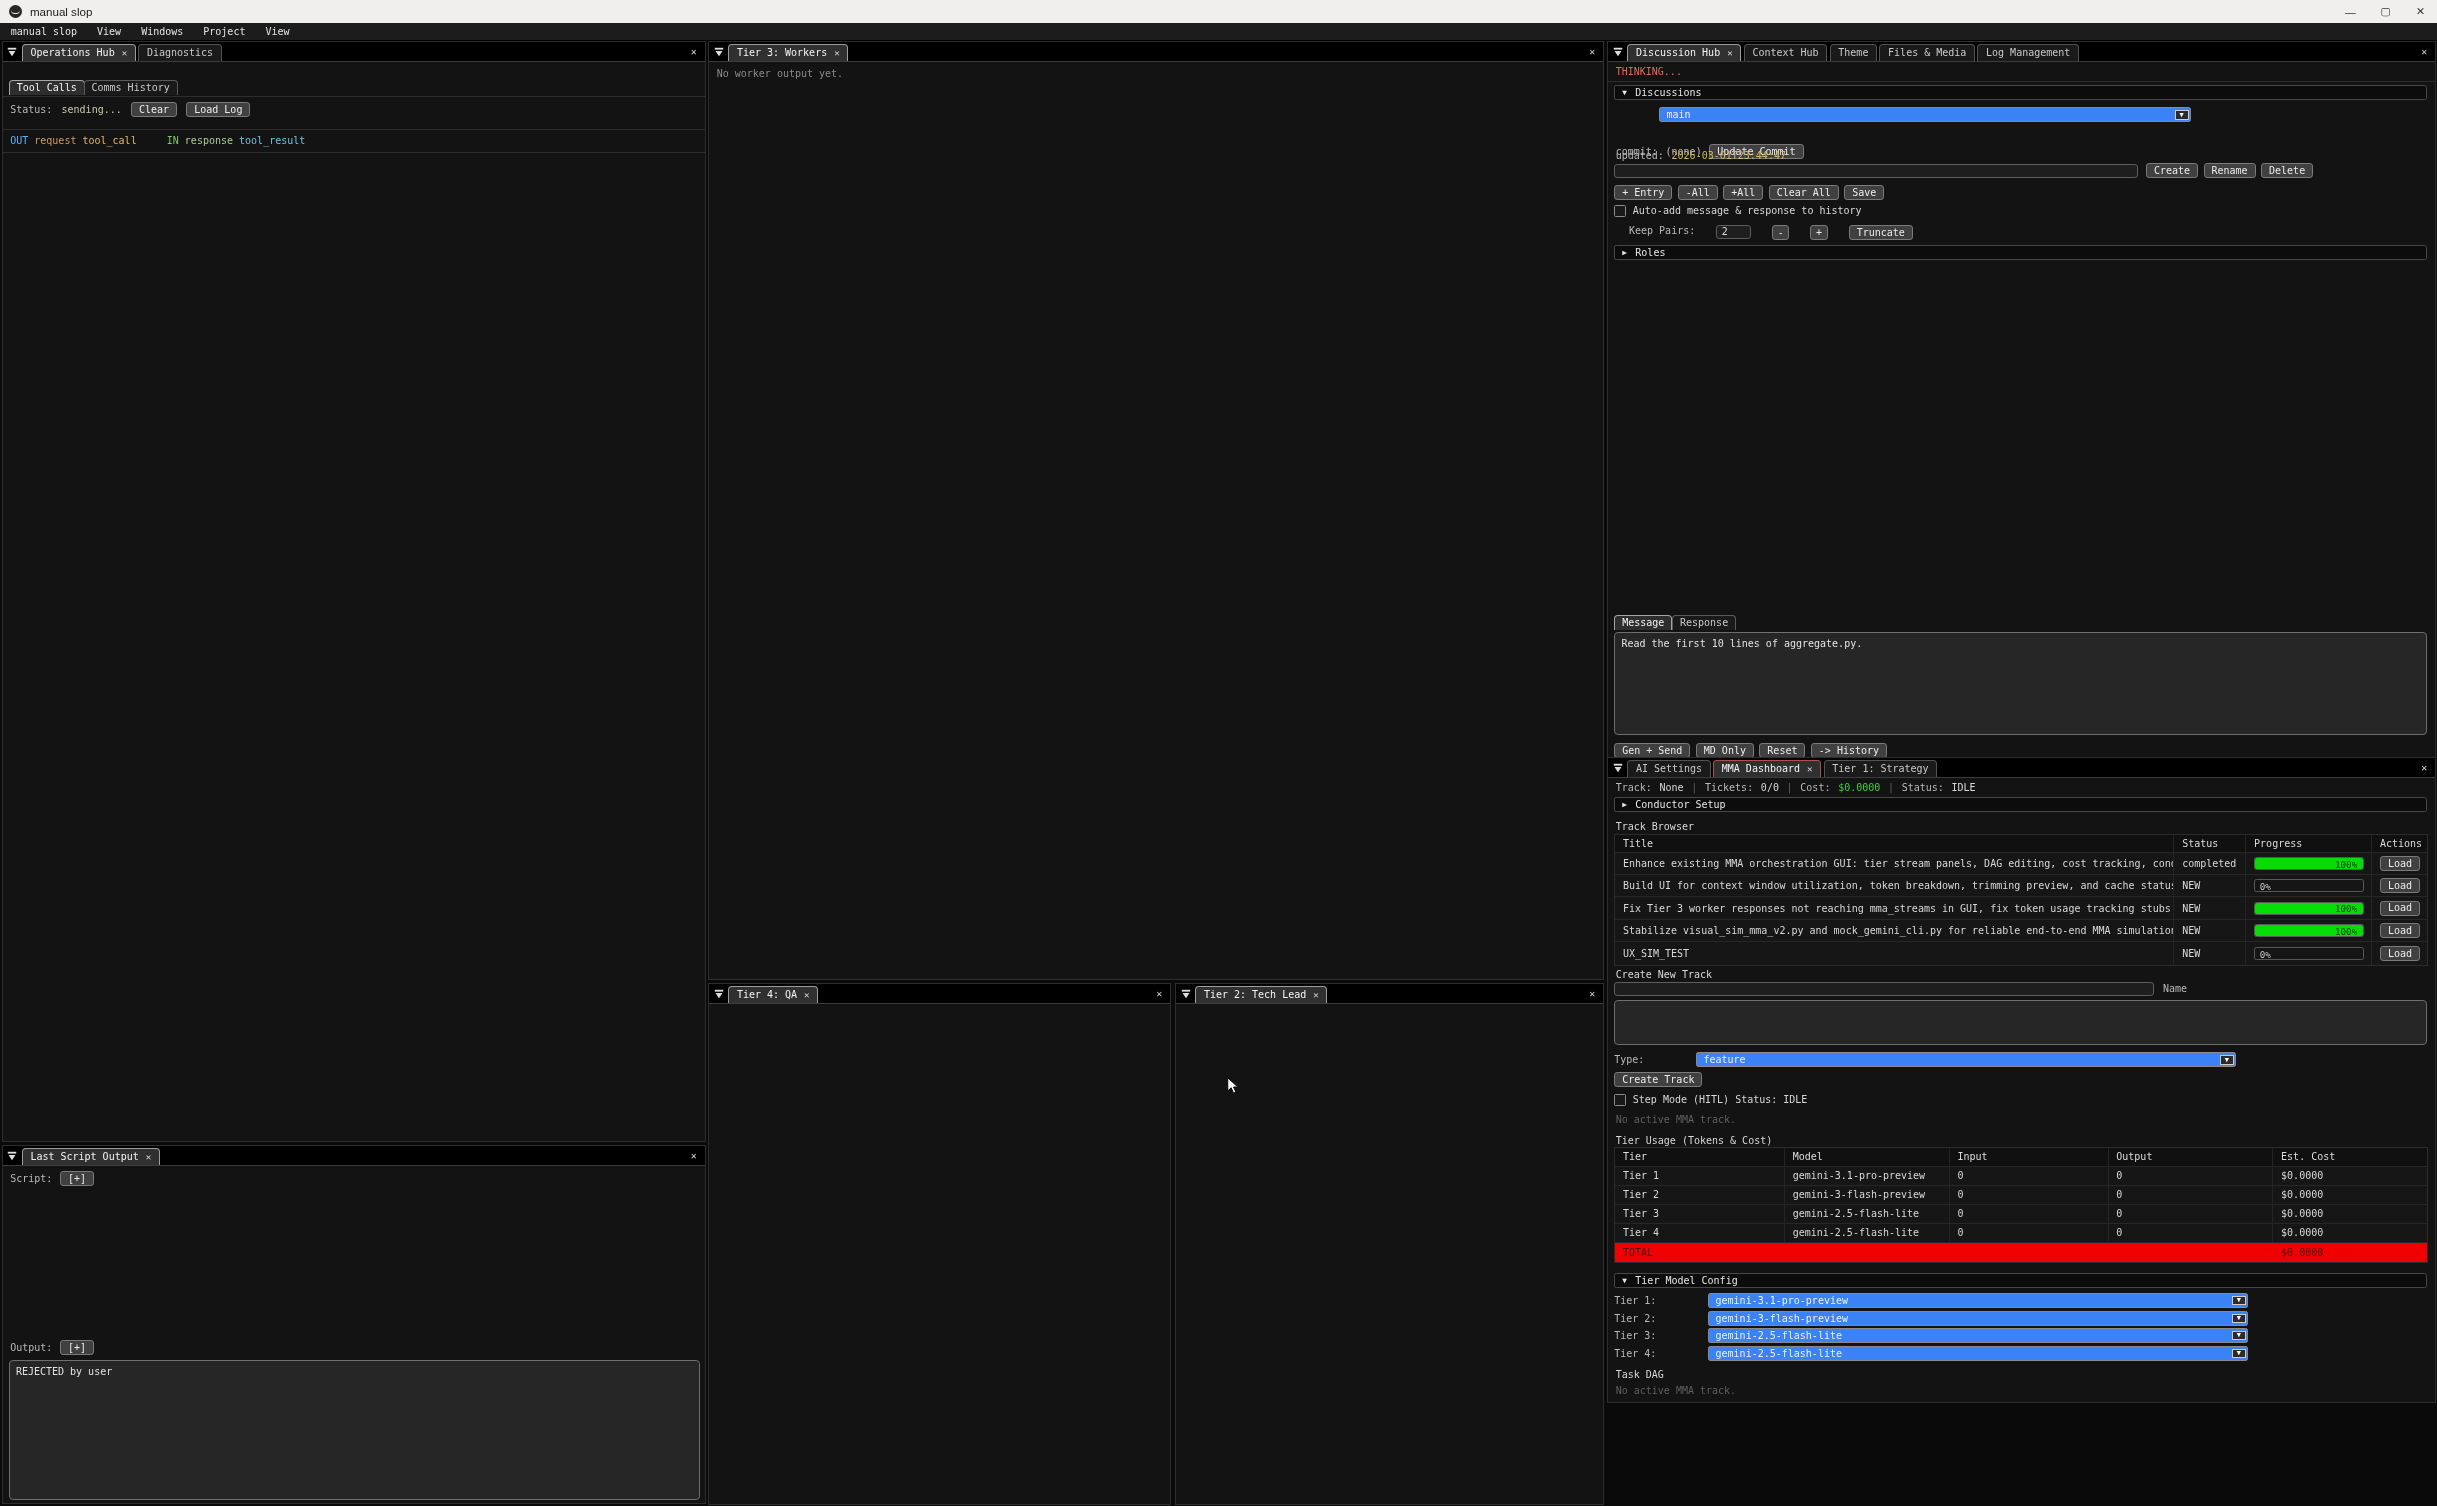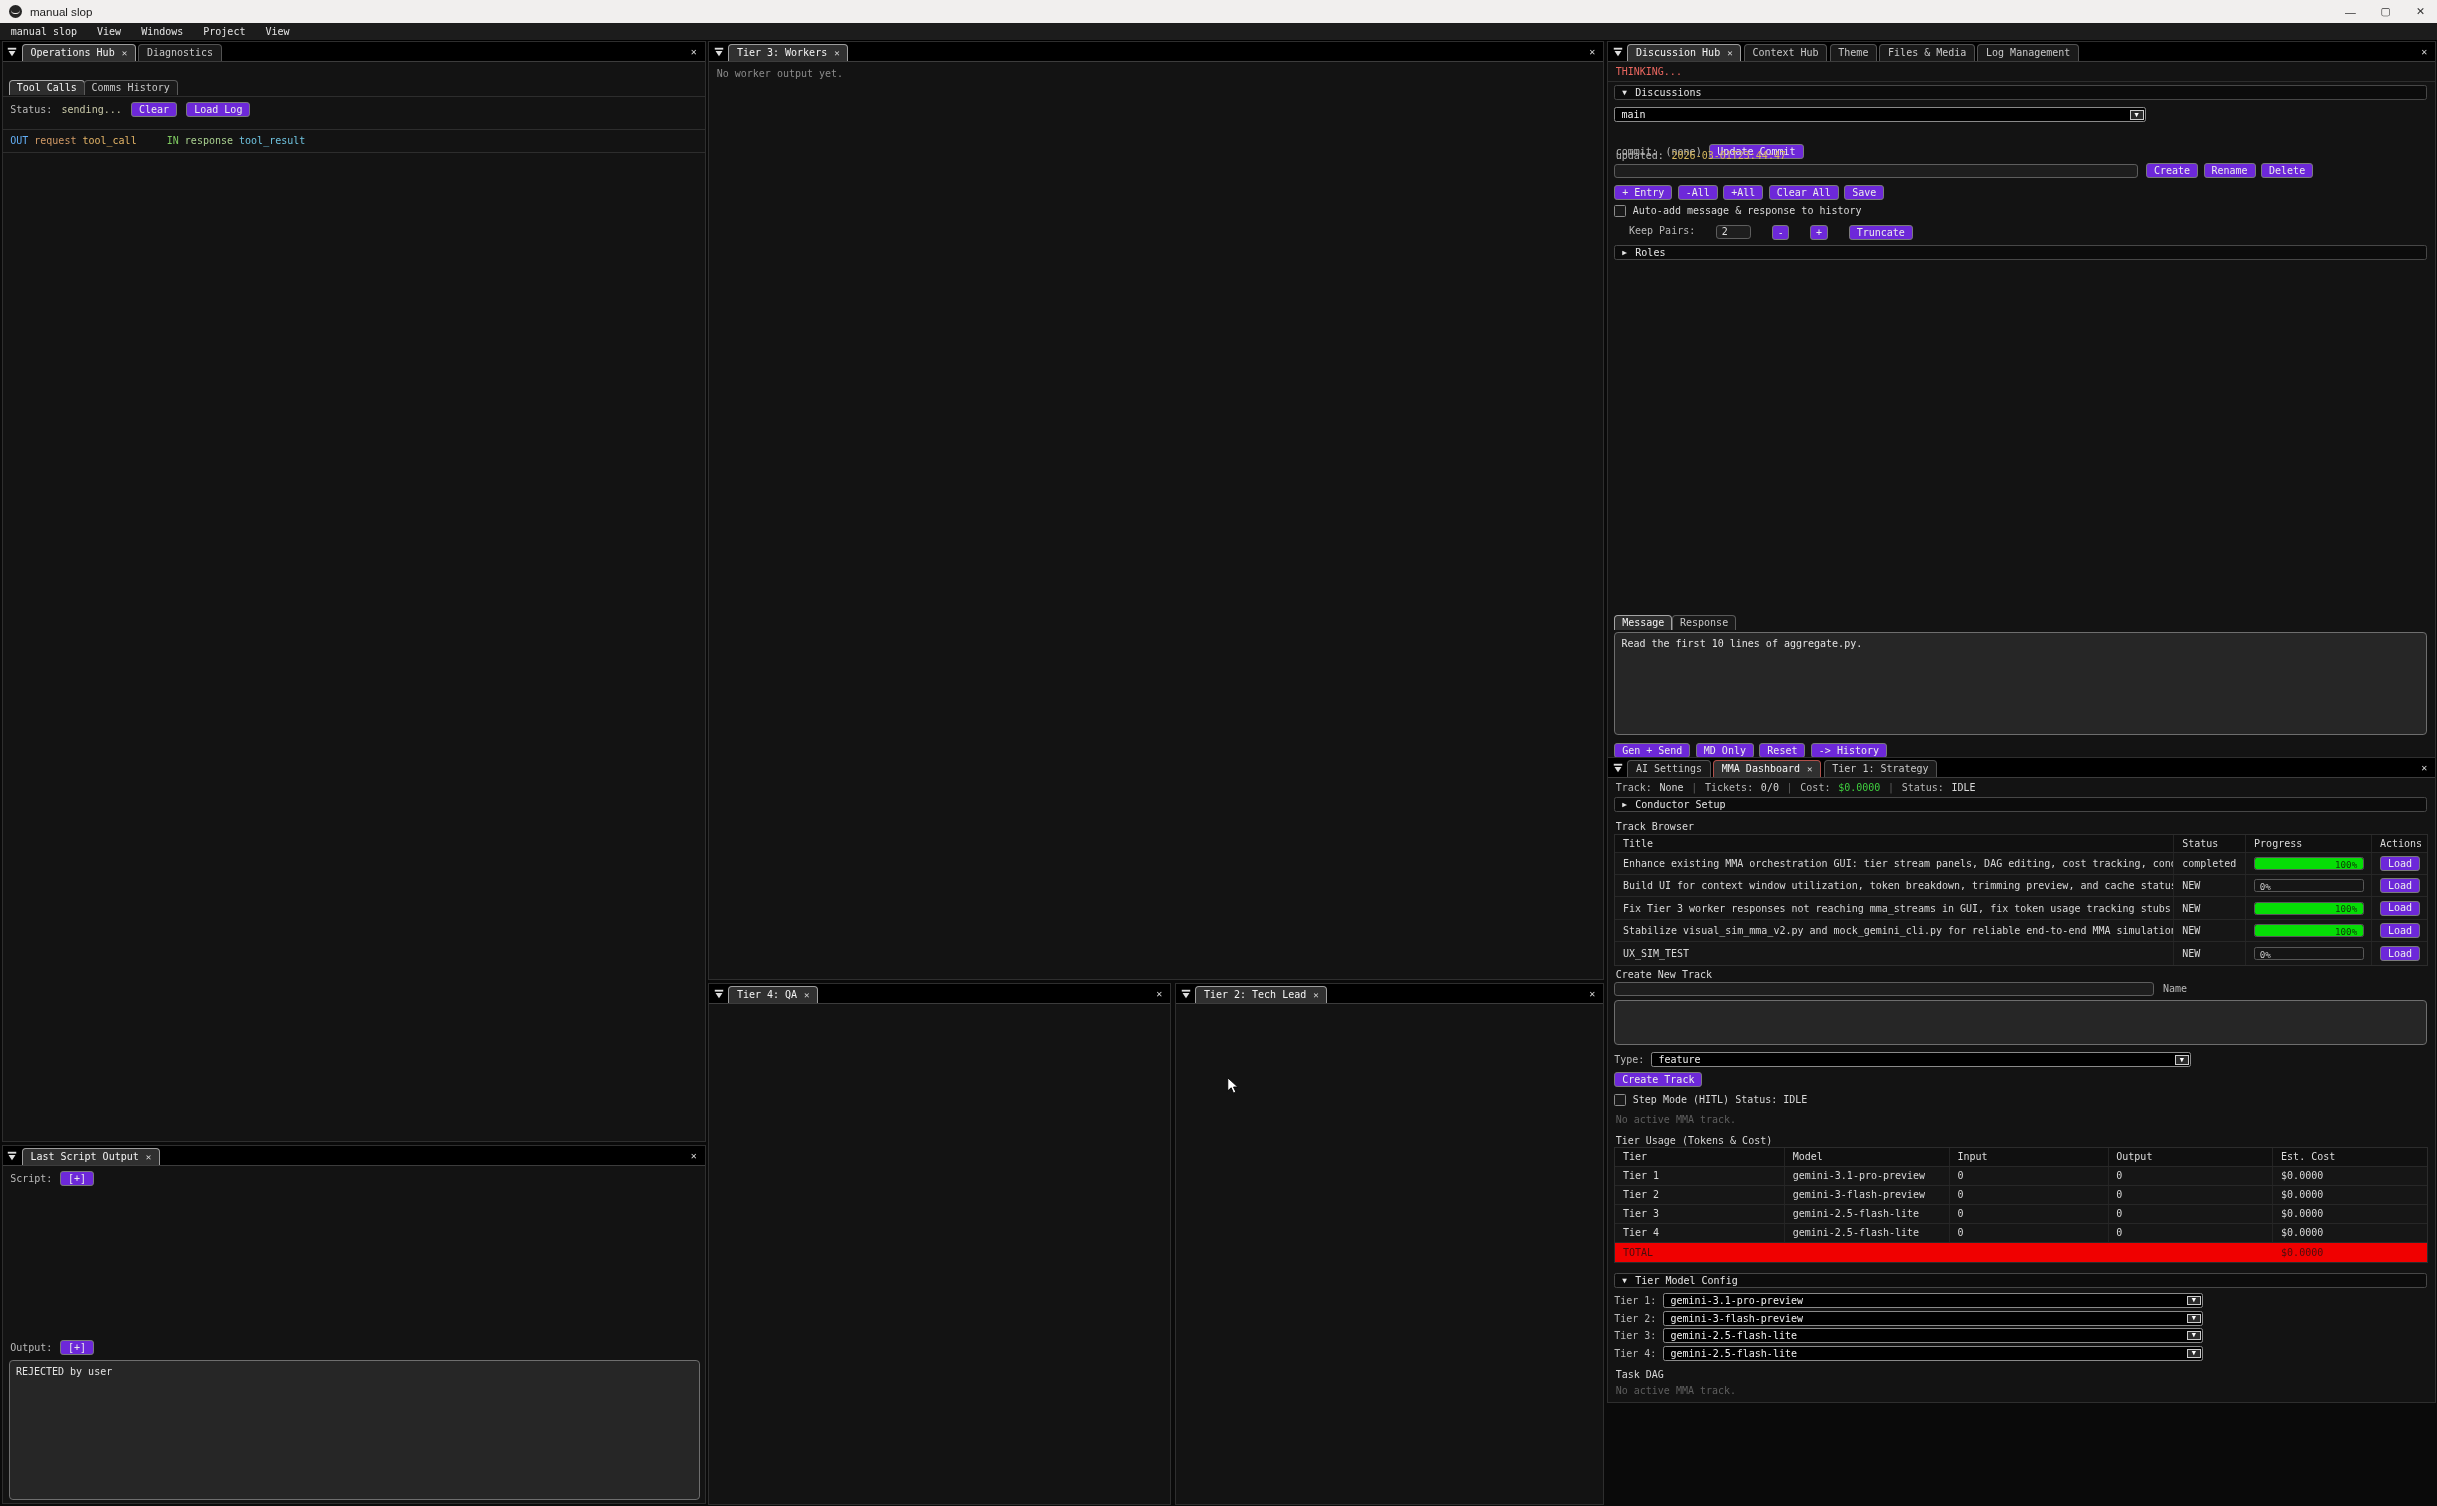--- a/index.html
+++ b/index.html
@@ -21,24 +21,24 @@
   .pin { margin:0 4.6px 3.9px 1.5px; flex:0 0 auto; }
   .tab { background:#1a1a1a; border:0.8px solid #525252; border-bottom:none; border-radius:3.9px 3.9px 0 0; padding:2.3px 7.7px 3.1px 7.7px; margin-right:2.3px; color:#c9c9c9; display:flex; gap:7px; align-items:center; white-space:nowrap; }
   .tab.active { background:#303030; border-color:#9d9d9d; color:#f4f4f4; }
   .tab.active.redtab { border-color:#b0504a; }
   .tabx { color:#d9d9d9; font-size:9.2px; }
   .pclose { position:absolute; right:7.7px; top:3.9px; color:#d5d5d5; font-size:10px; }
 
   .ctab { background:#1a1a1a; border:0.8px solid #5a5a5a; border-bottom:none; border-radius:3.9px 3.9px 0 0; padding:0.8px 7px 2.3px 7px; margin-right:3.1px; color:#c9c9c9; white-space:nowrap; }
   .ctab.active { background:#2e2e2e; border-color:#a5a5a5; color:#f4f4f4; }
 
-  .btn { background:#6d28d9; border:0.8px solid #7b7b7b; border-radius:3.1px; color:#ececec; padding:0.8px 7px 1.5px 7px; white-space:nowrap; display:inline-flex; align-items:center; justify-content:center; }
+  .btn { background:#404040; border:0.8px solid #7b7b7b; border-radius:3.1px; color:#ececec; padding:0.8px 7px 1.5px 7px; white-space:nowrap; display:inline-flex; align-items:center; justify-content:center; }
   .input { background:#1e1e1e; border:0.8px solid #5e5e5e; border-radius:3.1px; }
   .tarea { background:#262626; border:0.8px solid #6e6e6e; border-radius:3.9px; padding:4.6px 6.2px; color:#e2e2e2; white-space:pre-wrap; }
-  .select { background:#000000; border:0.8px solid #8a8a8a; border-radius:2.3px; color:#efefef; padding:0.8px 21.6px 0 6.2px; position:relative; white-space:nowrap; overflow:hidden; }
+  .select { background:#3b82f6; border:0.8px solid #8a8a8a; border-radius:2.3px; color:#efefef; padding:0.8px 21.6px 0 6.2px; position:relative; white-space:nowrap; overflow:hidden;margin-left:45px; }
   .select .sarrow { position:absolute; right:1.5px; top:1.5px; bottom:1.5px; width:14px; border:0.8px solid #cdcdcd; background:#2b2b2b; color:#fff; font-size:7px; display:flex; align-items:center; justify-content:center; }
   .cbar { background:#0c0c0c; border:0.8px solid #474747; border-radius:2.3px; color:#e6e6e6; display:flex; align-items:center; gap:8.5px; padding:0 7px; }
   .tri { font-size:7.7px; color:#e6e6e6; }
   .chk { width:11.6px; height:11.6px; background:#191919; border:0.8px solid #8b8b8b; border-radius:1.5px; display:inline-block; }
   .dim { color:#5f5f5f; }
   .lab { color:#b9b9b9; }
   .hr { position:absolute; left:0; right:0; height:0.8px; background:#2d2d2d; }
   .abs { position:absolute; }
 
   

